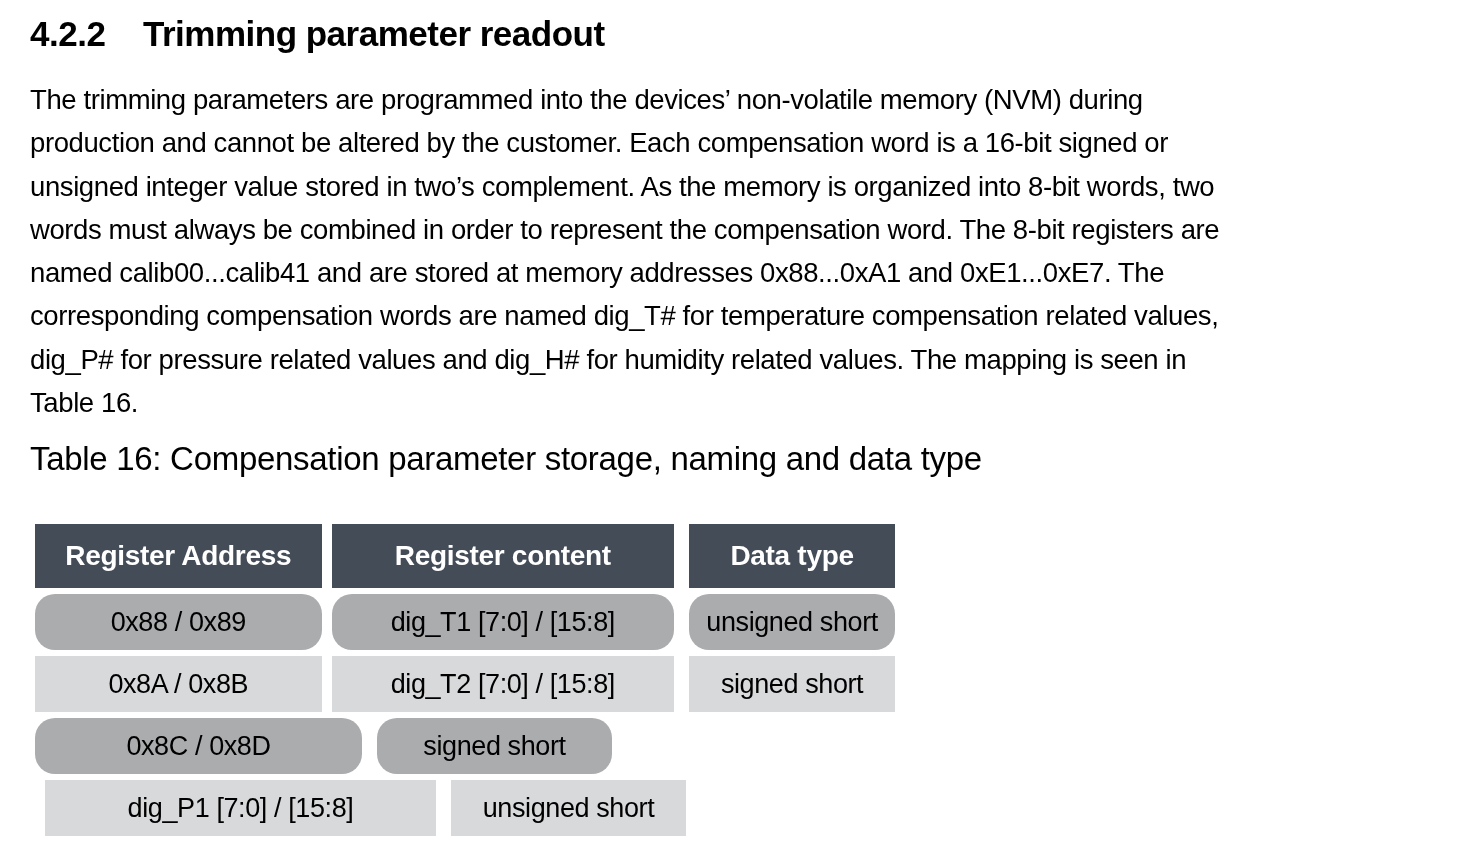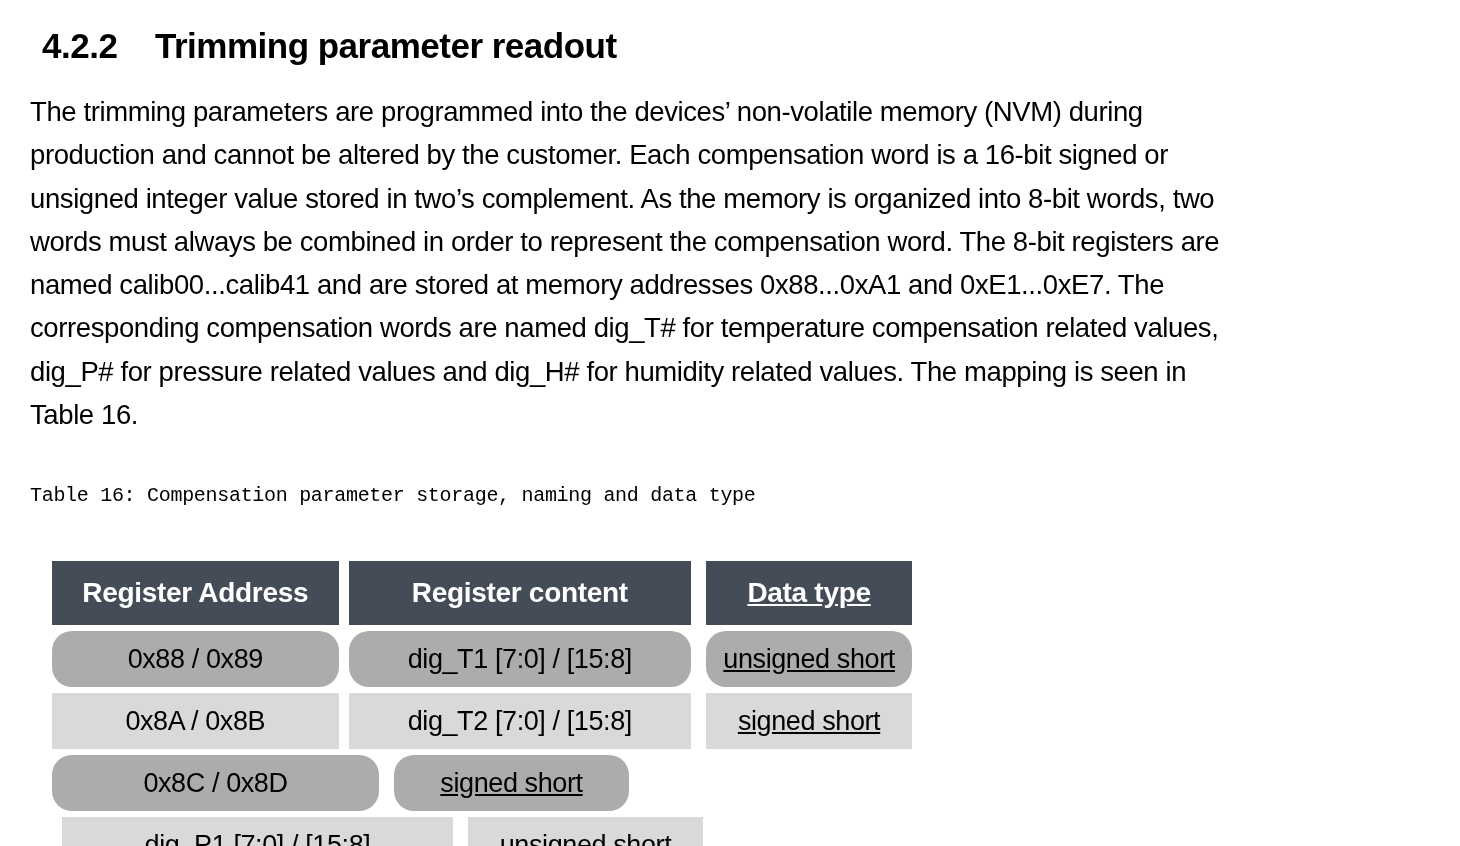--- a/index.html
+++ b/index.html
@@ -12,21 +12,21 @@
     width: 1460px;
     height: 846px;
     box-sizing: border-box;
     padding: 12px 30px 0 30px;
     overflow: hidden;
     background: var(--page-bg, #ffffff);
     color: var(--body-text, #000000);
     font-family: "Liberation Sans", "DejaVu Sans", sans-serif;
   }
   .section-heading {
-    margin: 12px;
+    margin: 0;
     font-size: 35px;
     line-height: 44px;
     font-weight: bold;
     letter-spacing: -0.5px;
     white-space: nowrap;
   }
   .section-number {
     display: inline-block;
     min-width: 113px;
   }
@@ -34,46 +34,45 @@
     margin-top: 22px;
     font-size: 27.5px;
     line-height: 43.3px;
     letter-spacing: -0.4px;
   }
   .pline {
     display: block;
     white-space: nowrap;
   }
   .caption {
-    margin-top: 45px;
-    font-size: 20px;
+    margin-top: 20px;
+    font-size: 33px;
     line-height: 30px;
     letter-spacing: -0.3px;
     white-space: nowrap;
-    font-family: Liberation Mono, monospace;
   }
   .comp-table {
     margin-top: 50px;
-    margin-left: 22px;
+    margin-left: 5px;
     width: 860px;
   }
   .trow {
     display: flex;
     margin-bottom: 6px;
   }
   .cell {
     display: flex;
     align-items: center;
     justify-content: center;
     text-align: center;
     box-sizing: border-box;
   }
   .c1 { width: 327px; }
   .c2 { width: 391px; margin-left: 10px; }
-  .c3 { width: 235px; margin-left: 15px; text-decoration: underline; }
+  .c3 { width: 235px; margin-left: 15px; }
   .thead .cell {
     height: 64px;
     background: var(--header-bg, #444C58);
     color: var(--header-text, #ffffff);
     font-weight: bold;
     font-size: 28px;
     letter-spacing: -0.3px;
   }
   .drow .cell {
     height: 56px;

